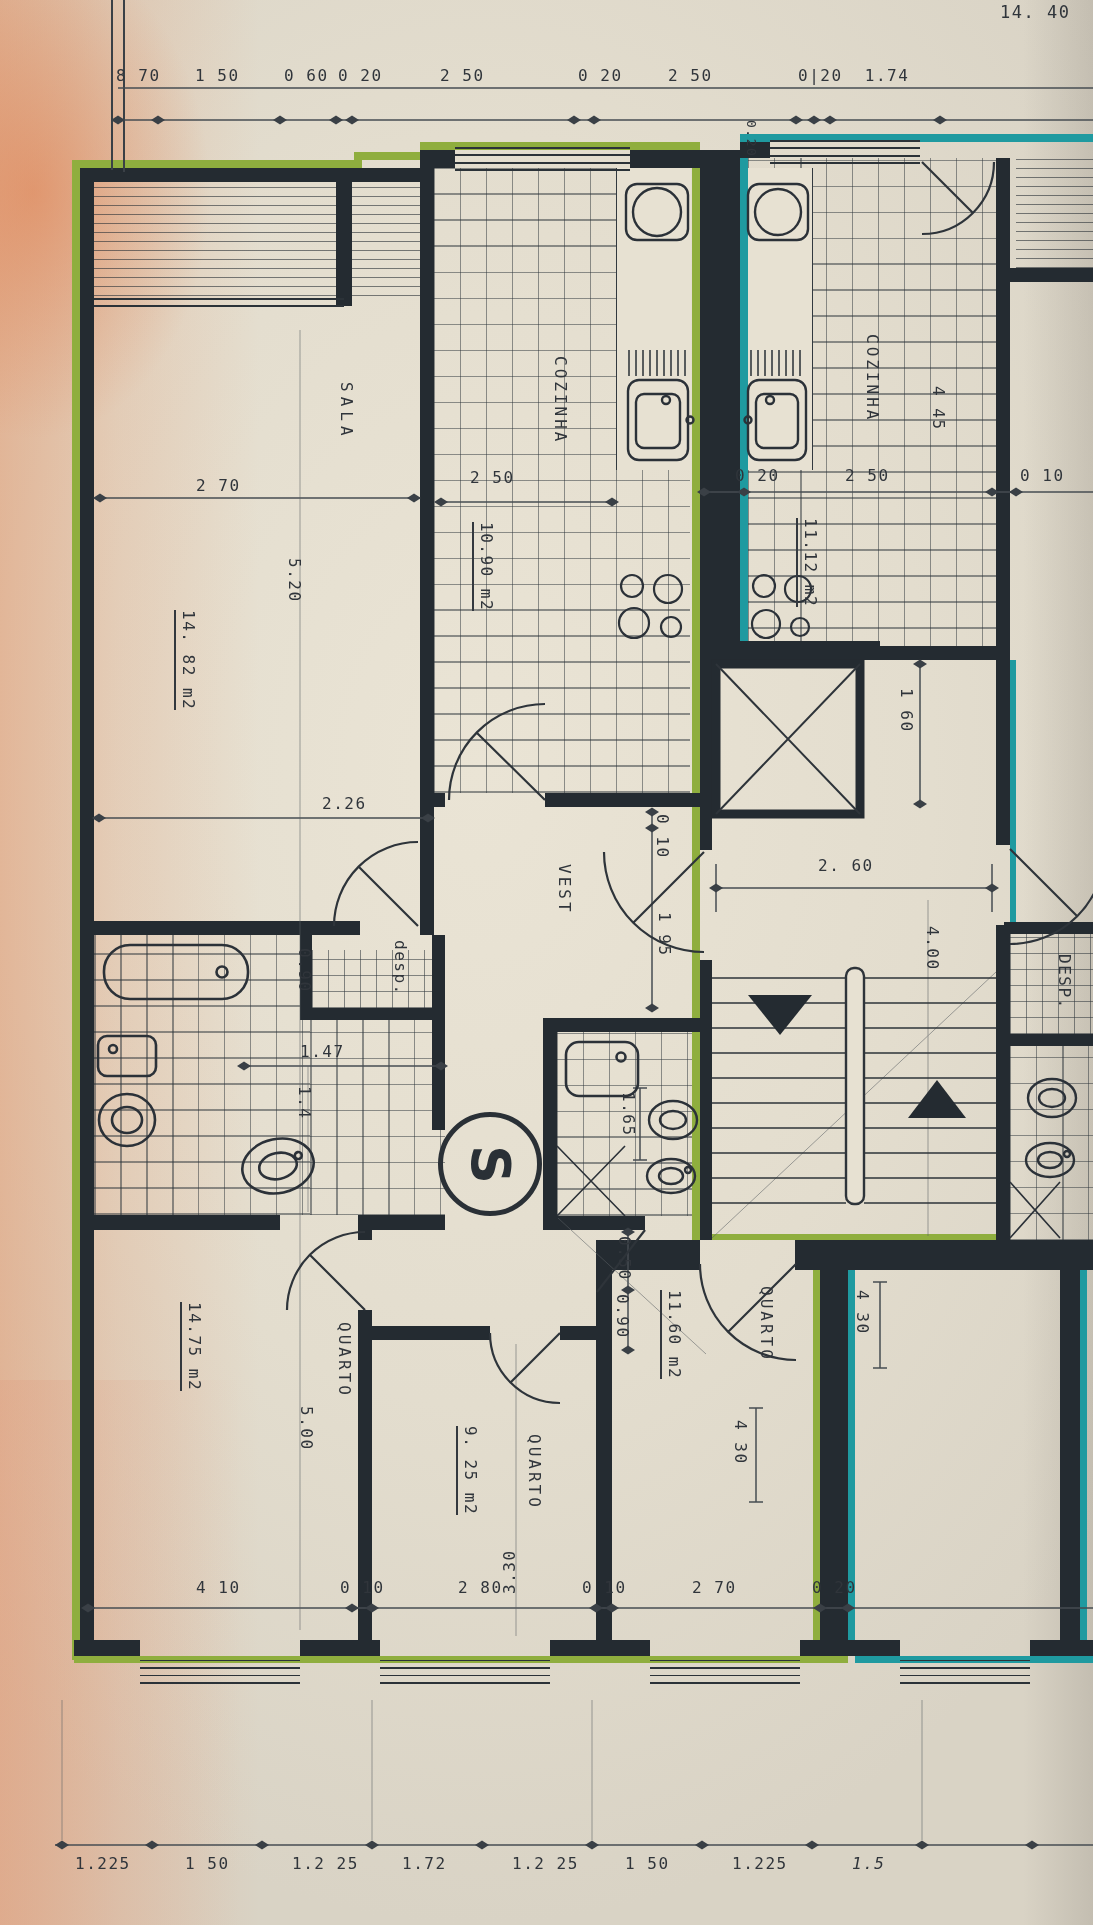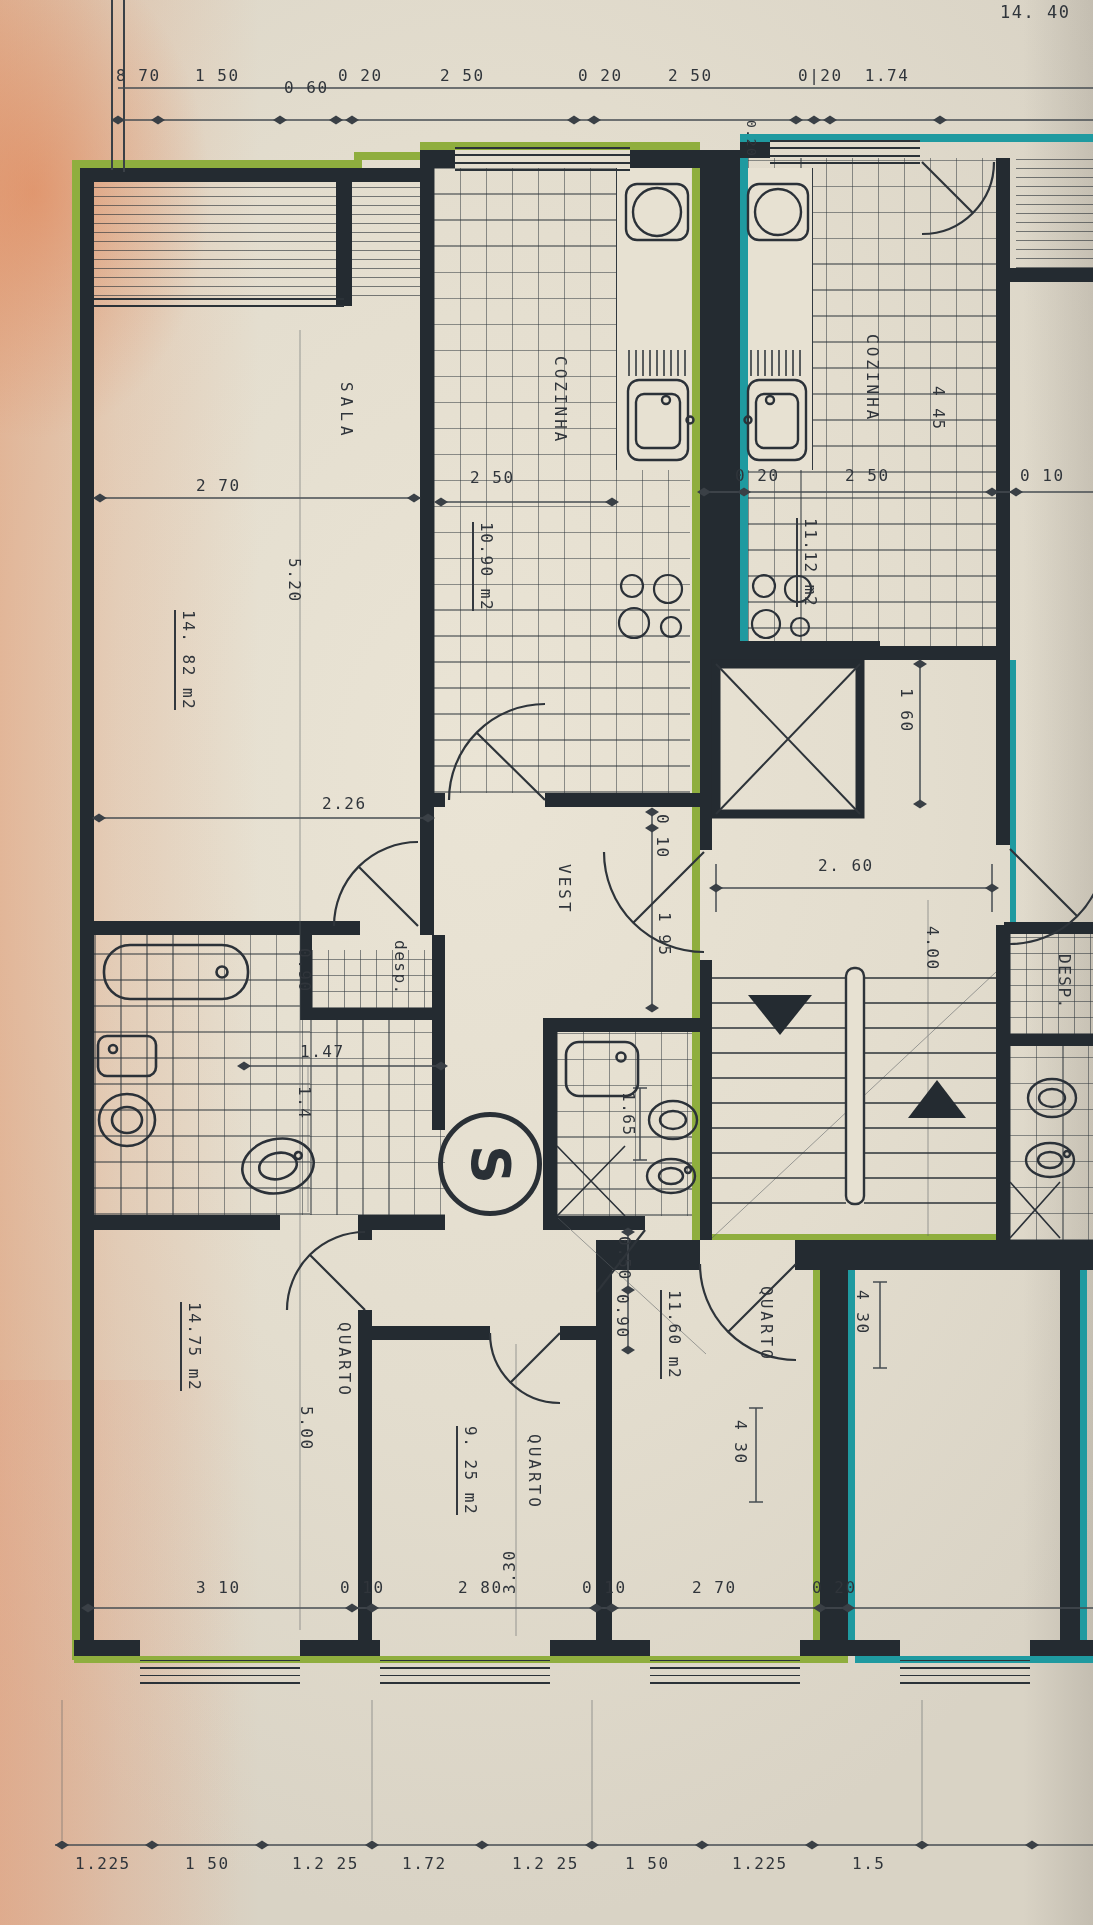--- a/index.html
+++ b/index.html
@@ -333,21 +333,21 @@
     </g>
   </svg>
 
   <div id="scircle">
     <span>S</span>
   </div>
 
   <span class="lbl" style="left:1000px;top:4px;font-size:17px;">14. 40</span>
   <span class="lbl" style="left:116px;top:68px;">8 70</span>
   <span class="lbl" style="left:195px;top:68px;">1 50</span>
-  <span class="lbl" style="left:284px;top:80px;">0 60</span>
+  <span class="lbl" style="left:284px;top:68px;">0 60</span>
   <span class="lbl" style="left:338px;top:68px;">0 20</span>
   <span class="lbl" style="left:440px;top:68px;">2 50</span>
   <span class="lbl" style="left:578px;top:68px;">0 20</span>
   <span class="lbl" style="left:668px;top:68px;">2 50</span>
   <span class="lbl" style="left:798px;top:68px;">0|20  1.74</span>
   <span class="lbl v sm" style="left:758px;top:120px;">0.20</span>
 
   <span class="lbl v" style="left:354px;top:382px;letter-spacing:5px;">SALA</span>
   <span class="lbl" style="left:196px;top:478px;">2 70</span>
   <span class="lbl v" style="left:302px;top:558px;">5.20</span>
@@ -389,29 +389,29 @@
 
   <span class="lbl v" style="left:542px;top:1434px;letter-spacing:3px;">QUARTO</span>
   <span class="lbl v u" style="left:478px;top:1426px;">9. 25 m2</span>
   <span class="lbl vr" style="left:502px;top:1594px;">3.30</span>
 
   <span class="lbl v" style="left:774px;top:1286px;letter-spacing:3px;">QUARTO</span>
   <span class="lbl v u" style="left:682px;top:1290px;">11.60 m2</span>
   <span class="lbl v" style="left:748px;top:1420px;">4 30</span>
   <span class="lbl v" style="left:870px;top:1290px;">4 30</span>
 
-  <span class="lbl" style="left:196px;top:1580px;">3 10</span>
+  <span class="lbl" style="left:196px;top:1580px;">4 10</span>
   <span class="lbl" style="left:340px;top:1580px;">0 10</span>
   <span class="lbl" style="left:458px;top:1580px;">2 80</span>
   <span class="lbl" style="left:582px;top:1580px;">0 10</span>
   <span class="lbl" style="left:692px;top:1580px;">2 70</span>
   <span class="lbl" style="left:812px;top:1580px;">0 20</span>
 
   <span class="lbl" style="left:75px;top:1856px;">1.225</span>
   <span class="lbl" style="left:185px;top:1856px;">1 50</span>
   <span class="lbl" style="left:292px;top:1856px;">1.2 25</span>
   <span class="lbl" style="left:402px;top:1856px;">1.72</span>
   <span class="lbl" style="left:512px;top:1856px;">1.2 25</span>
   <span class="lbl" style="left:625px;top:1856px;">1 50</span>
   <span class="lbl" style="left:732px;top:1856px;">1.225</span>
-  <span class="lbl" style="left:852px;top:1856px;">1.5</span>
+  <span class="lbl" style="left:852px;top:1856px;font-style:italic;">1.5</span>
 
 </div>
 
 </body></html>

